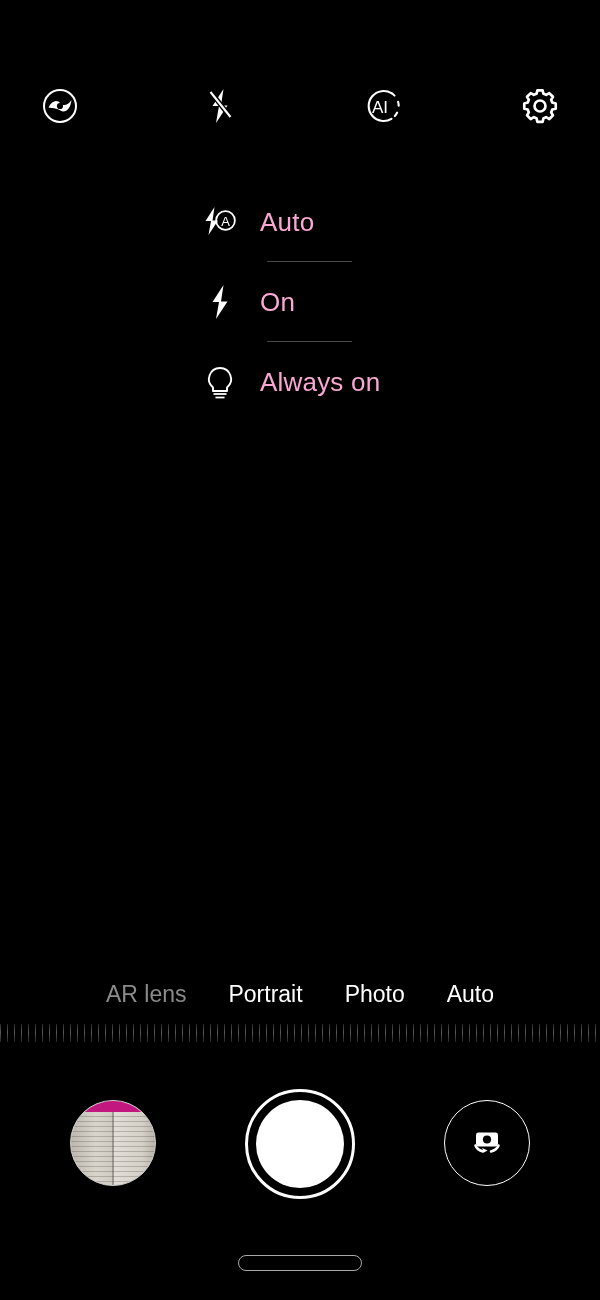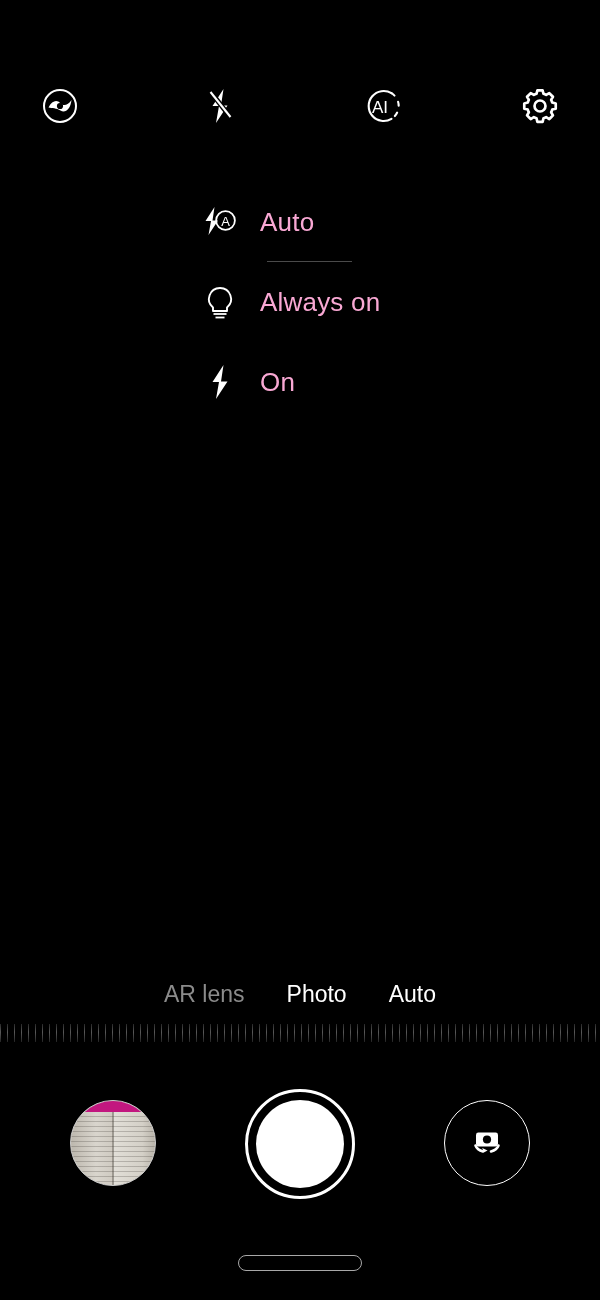--- a/index.html
+++ b/index.html
@@ -317,44 +317,48 @@
         <text x="27.5" y="26" text-anchor="middle" font-family="Liberation Sans, sans-serif" font-size="13" fill="#ffffff">A</text>
       </svg>
     </span>
     <span class="flash-label">Auto</span>
     <span class="flash-divider"></span>
   </div>
 
 
   <div class="flash-row">
     <span class="flash-icon-wrap">
+      <svg width="40" height="48" viewBox="0 0 40 48" aria-hidden="true">
+        <path d="M23.5 7 L12.5 24 L19 24 L16 41 L27.5 23.5 L21 23.5 Z" fill="#ffffff"></path>
+      </svg>
+    </span>
+    <span class="flash-label">On</span>
+    <span class="flash-divider"></span>
+  </div>
+
+  <div class="flash-row">
+    <span class="flash-icon-wrap">
       <svg width="44" height="44" viewBox="0 0 44 44" aria-hidden="true">
         <path d="M22 8 A11 11 0 0 1 29 27.5 L29 31 L15 31 L15 27.5 A11 11 0 0 1 22 8 Z" fill="none" stroke="#ffffff" stroke-width="1.9" stroke-linejoin="round"></path>
         <line x1="15.5" y1="34" x2="28.5" y2="34" stroke="#ffffff" stroke-width="1.8"></line>
         <line x1="17.5" y1="37.5" x2="26.5" y2="37.5" stroke="#ffffff" stroke-width="1.8"></line>
       </svg>
     </span>
     <span class="flash-label">Always on</span>
 
   </div>
-
-  <div class="flash-row">
-    <span class="flash-icon-wrap">
-      <svg width="40" height="48" viewBox="0 0 40 48" aria-hidden="true">
-        <path d="M23.5 7 L12.5 24 L19 24 L16 41 L27.5 23.5 L21 23.5 Z" fill="#ffffff"></path>
-      </svg>
-    </span>
-    <span class="flash-label">On</span>
-    <span class="flash-divider"></span>
-  </div>
 </div>
 
 <div id="mode-bar">
   <div class="mode-item dim">
     <span>AR lens</span>
+    
+  </div>
+  <div class="mode-item">
+    <span>Portrait</span>
     
   </div>
   <div class="mode-item">
     <span>Photo</span>
     
   </div>
   <div class="mode-item">
     <span>Auto</span>
     
   </div>

